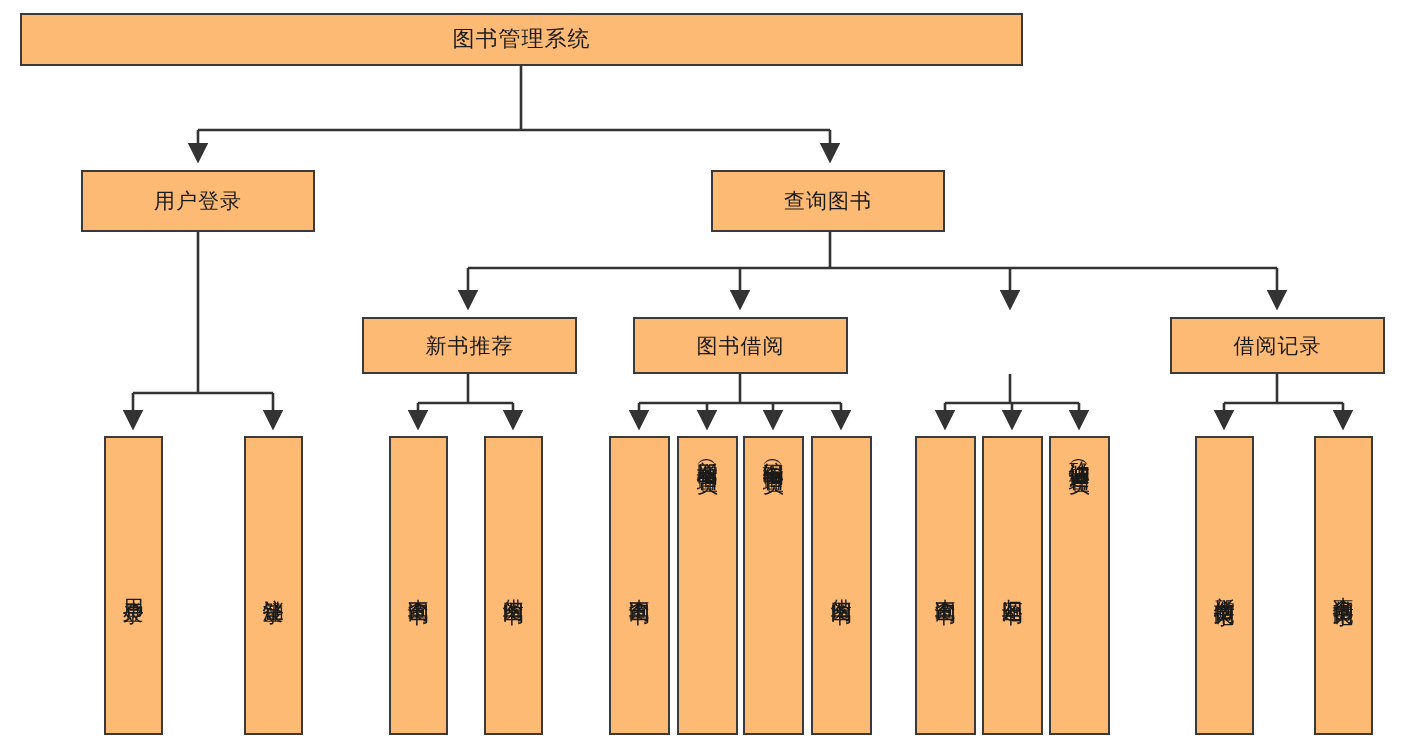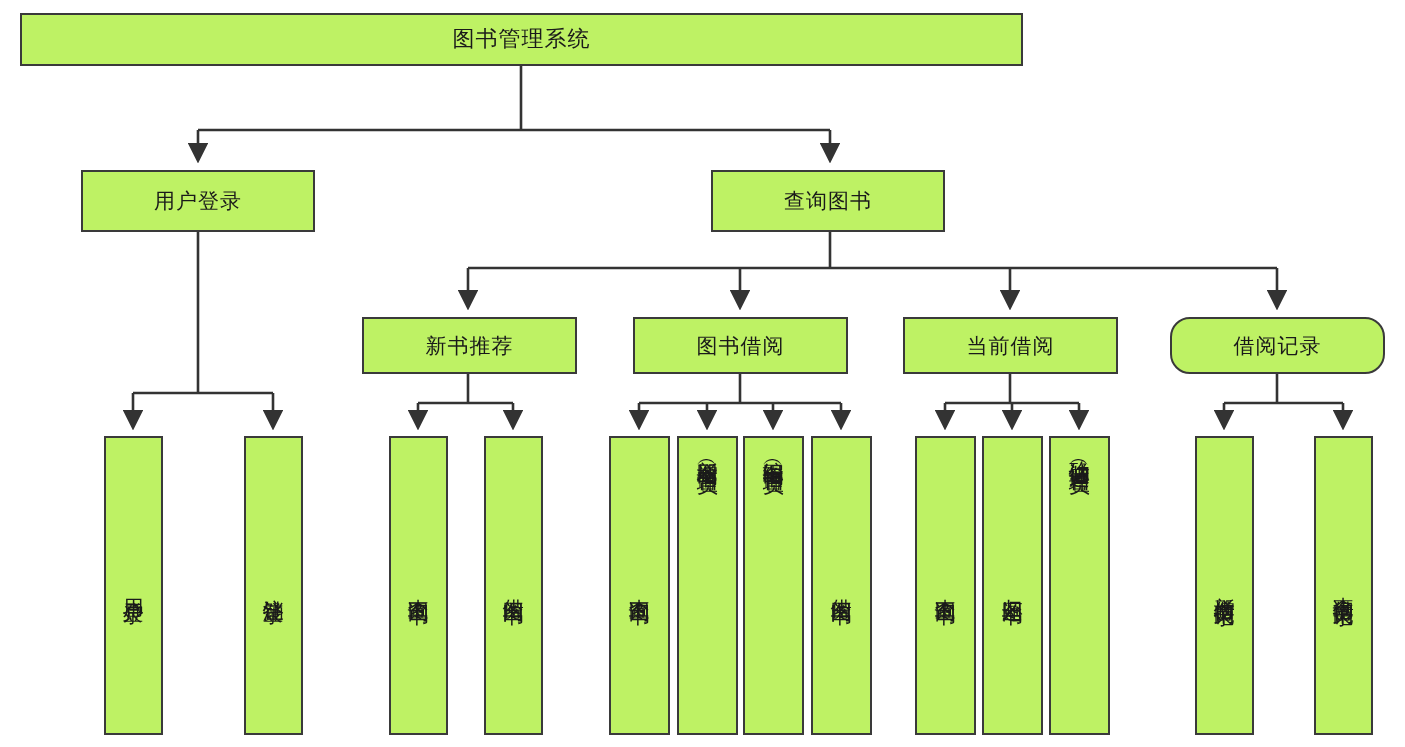--- a/index.html
+++ b/index.html
@@ -16,21 +16,21 @@
     background:#ffffff;
   }
   #edges{
     position:absolute;left:0;top:0;
     width:1405px;height:747px;
     pointer-events:none;
   }
   .node{
     position:absolute;
     box-sizing:border-box;
-    background:#bef264;
+    background:#fdba74;
     border:2px solid #3a3a3a;
     display:flex;
     align-items:center;
     justify-content:center;
     color:#1a1a1a;
     letter-spacing:1px;
     z-index:2;
   }
   .node.h{
     font-size:21px;
@@ -120,23 +120,22 @@
   <div class="node h root" style="left:20px;top:13px;width:1003px;height:53px;">图书管理系统</div>
 
   <div class="node h" style="left:81px;top:170px;width:234px;height:62px;">用户登录</div>
 
   <div class="node h" style="left:711px;top:170px;width:234px;height:62px;">查询图书</div>
 
   <div class="node h" style="left:362px;top:317px;width:215px;height:57px;">新书推荐</div>
 
   <div class="node h" style="left:633px;top:317px;width:215px;height:57px;">图书借阅</div>
 
-  <div class="node h" style="left:903px;top:317px;width:215px;height:57px;">当前借阅</div>
 
-  <div class="node h" style="left:1170px;top:317px;width:215px;height:57px;border-radius:20px;">借阅记录</div>
+  <div class="node h" style="left:1170px;top:317px;width:215px;height:57px;">借阅记录</div>
 
   <div class="node v" style="left:104px;top:436px;width:59px;height:299px;">用户登录</div>
 
   <div class="node v" style="left:244px;top:436px;width:59px;height:299px;">注销登录</div>
 
   <div class="node v" style="left:389px;top:436px;width:59px;height:299px;">查询图书</div>
 
   <div class="node v" style="left:484px;top:436px;width:59px;height:299px;">借阅图书</div>
 
   <div class="node v" style="left:609px;top:436px;width:61px;height:299px;">查询图书</div>

